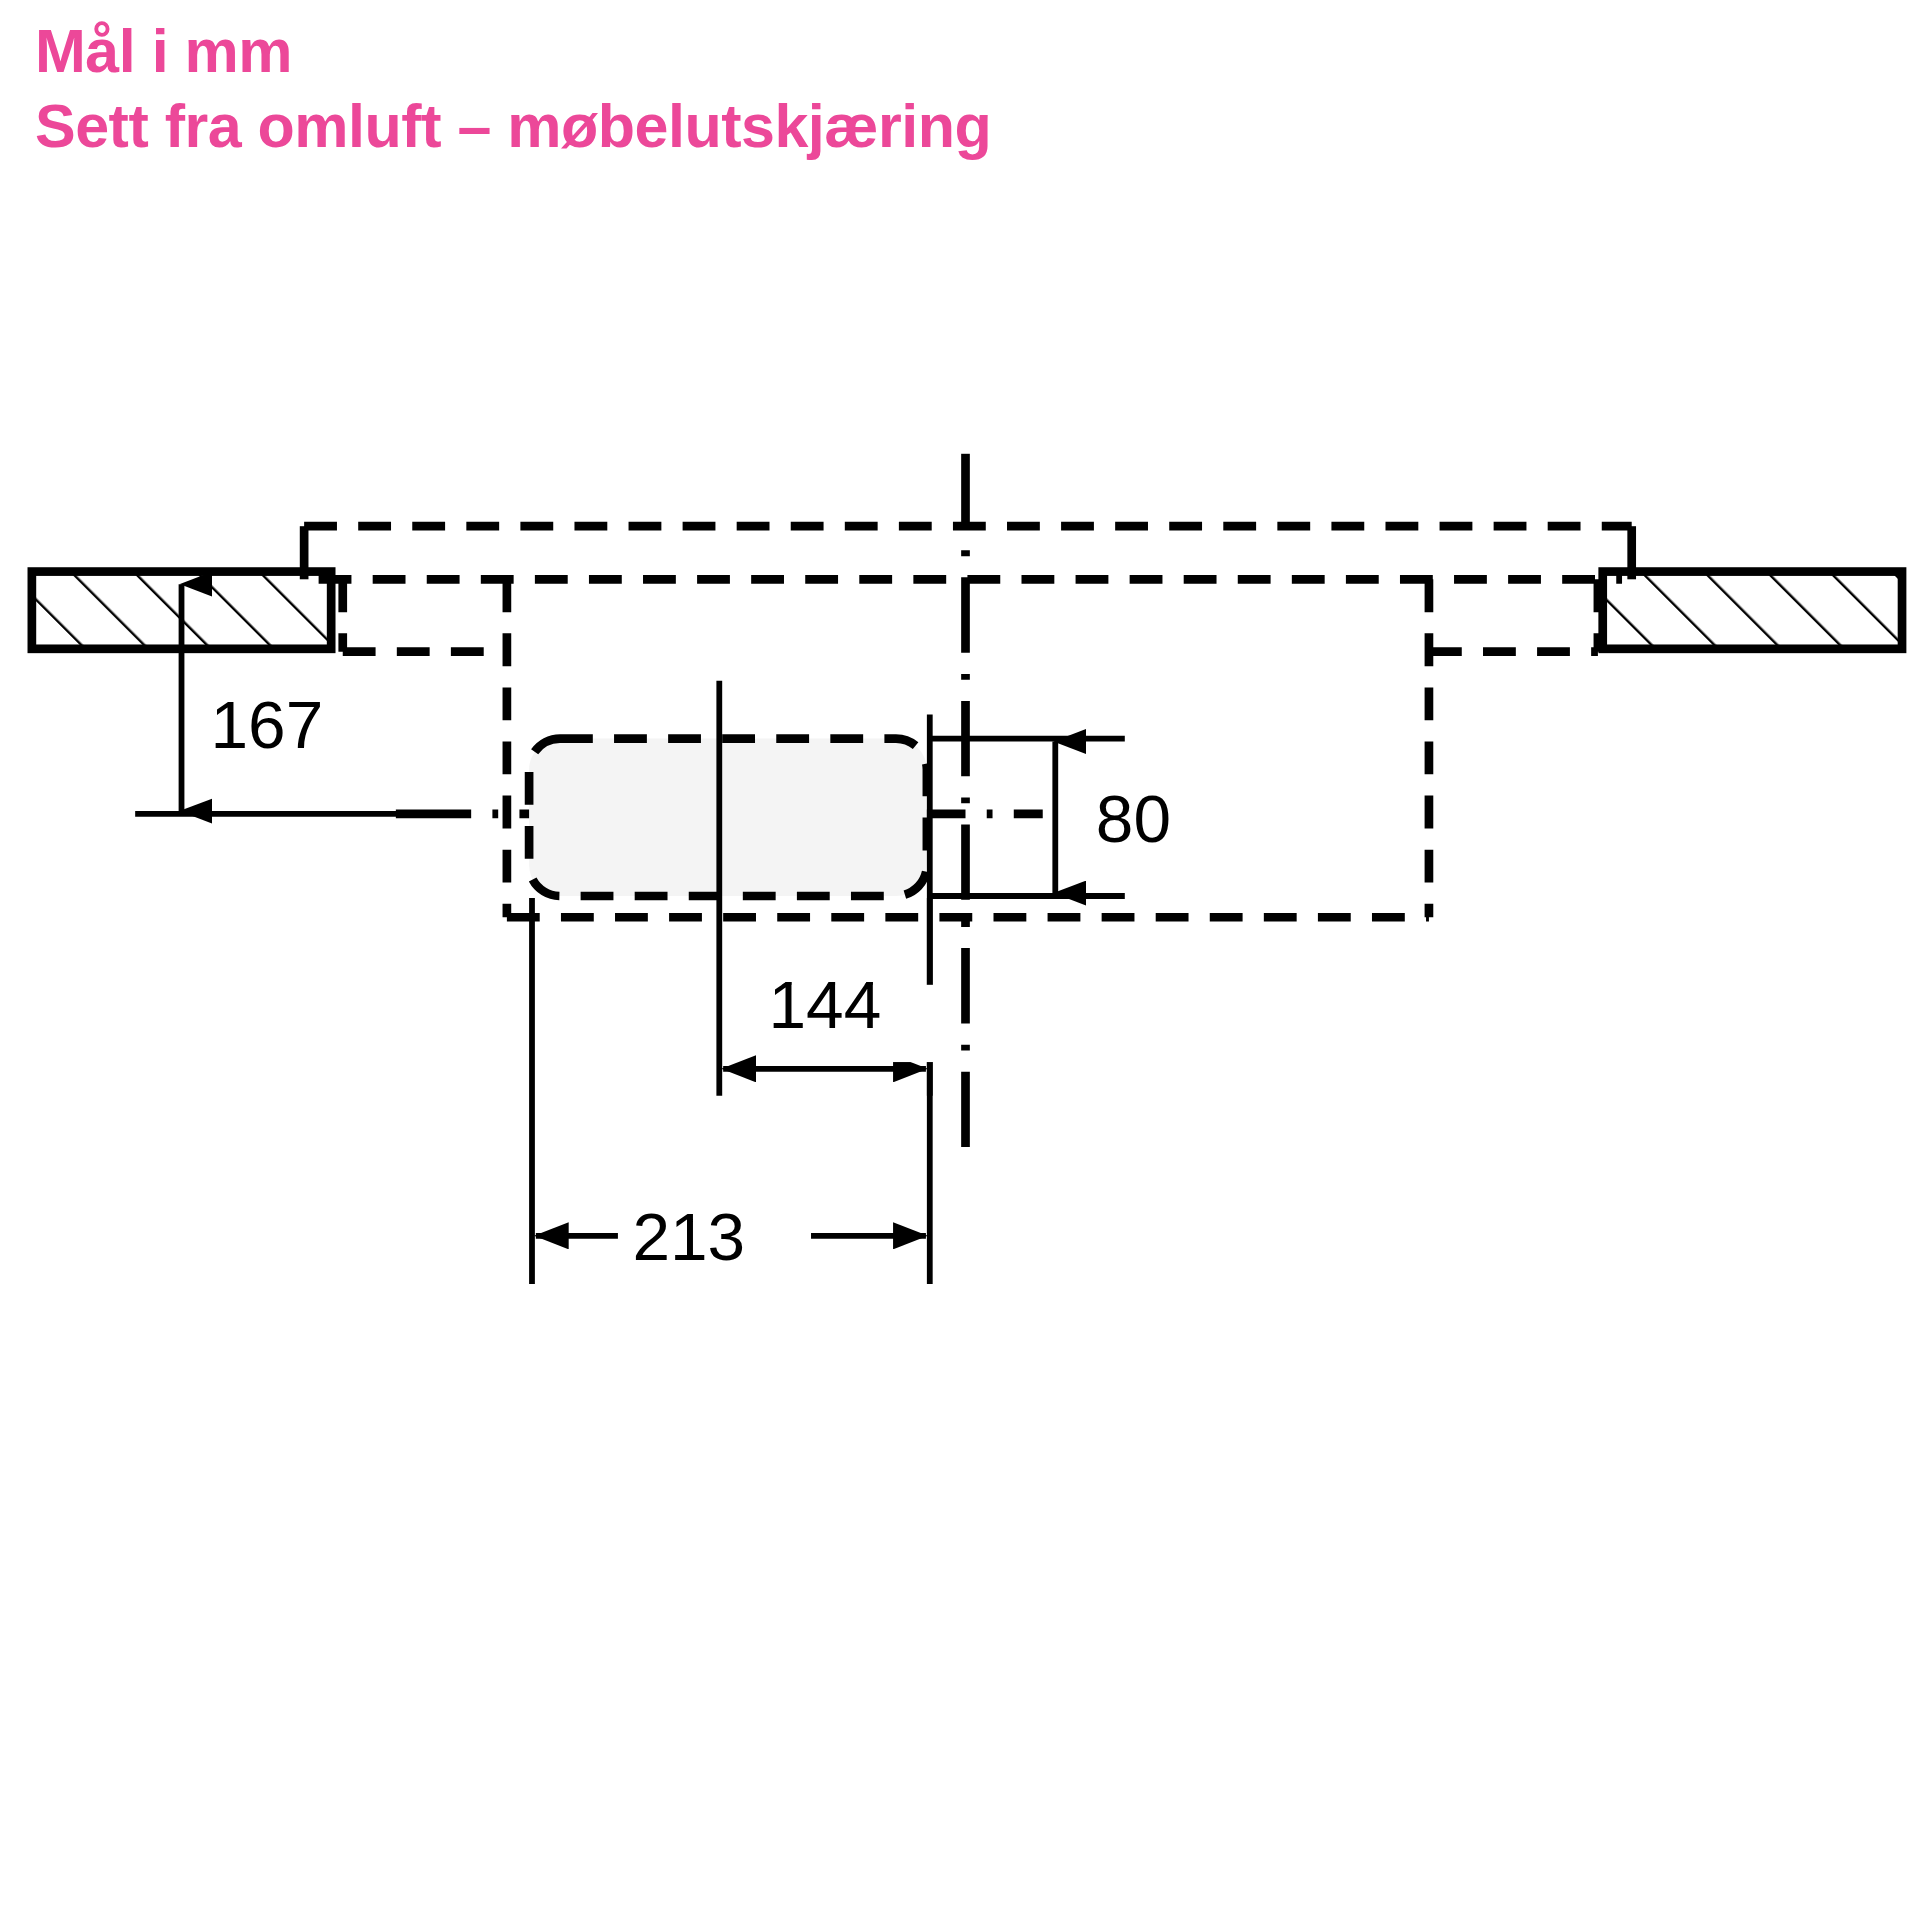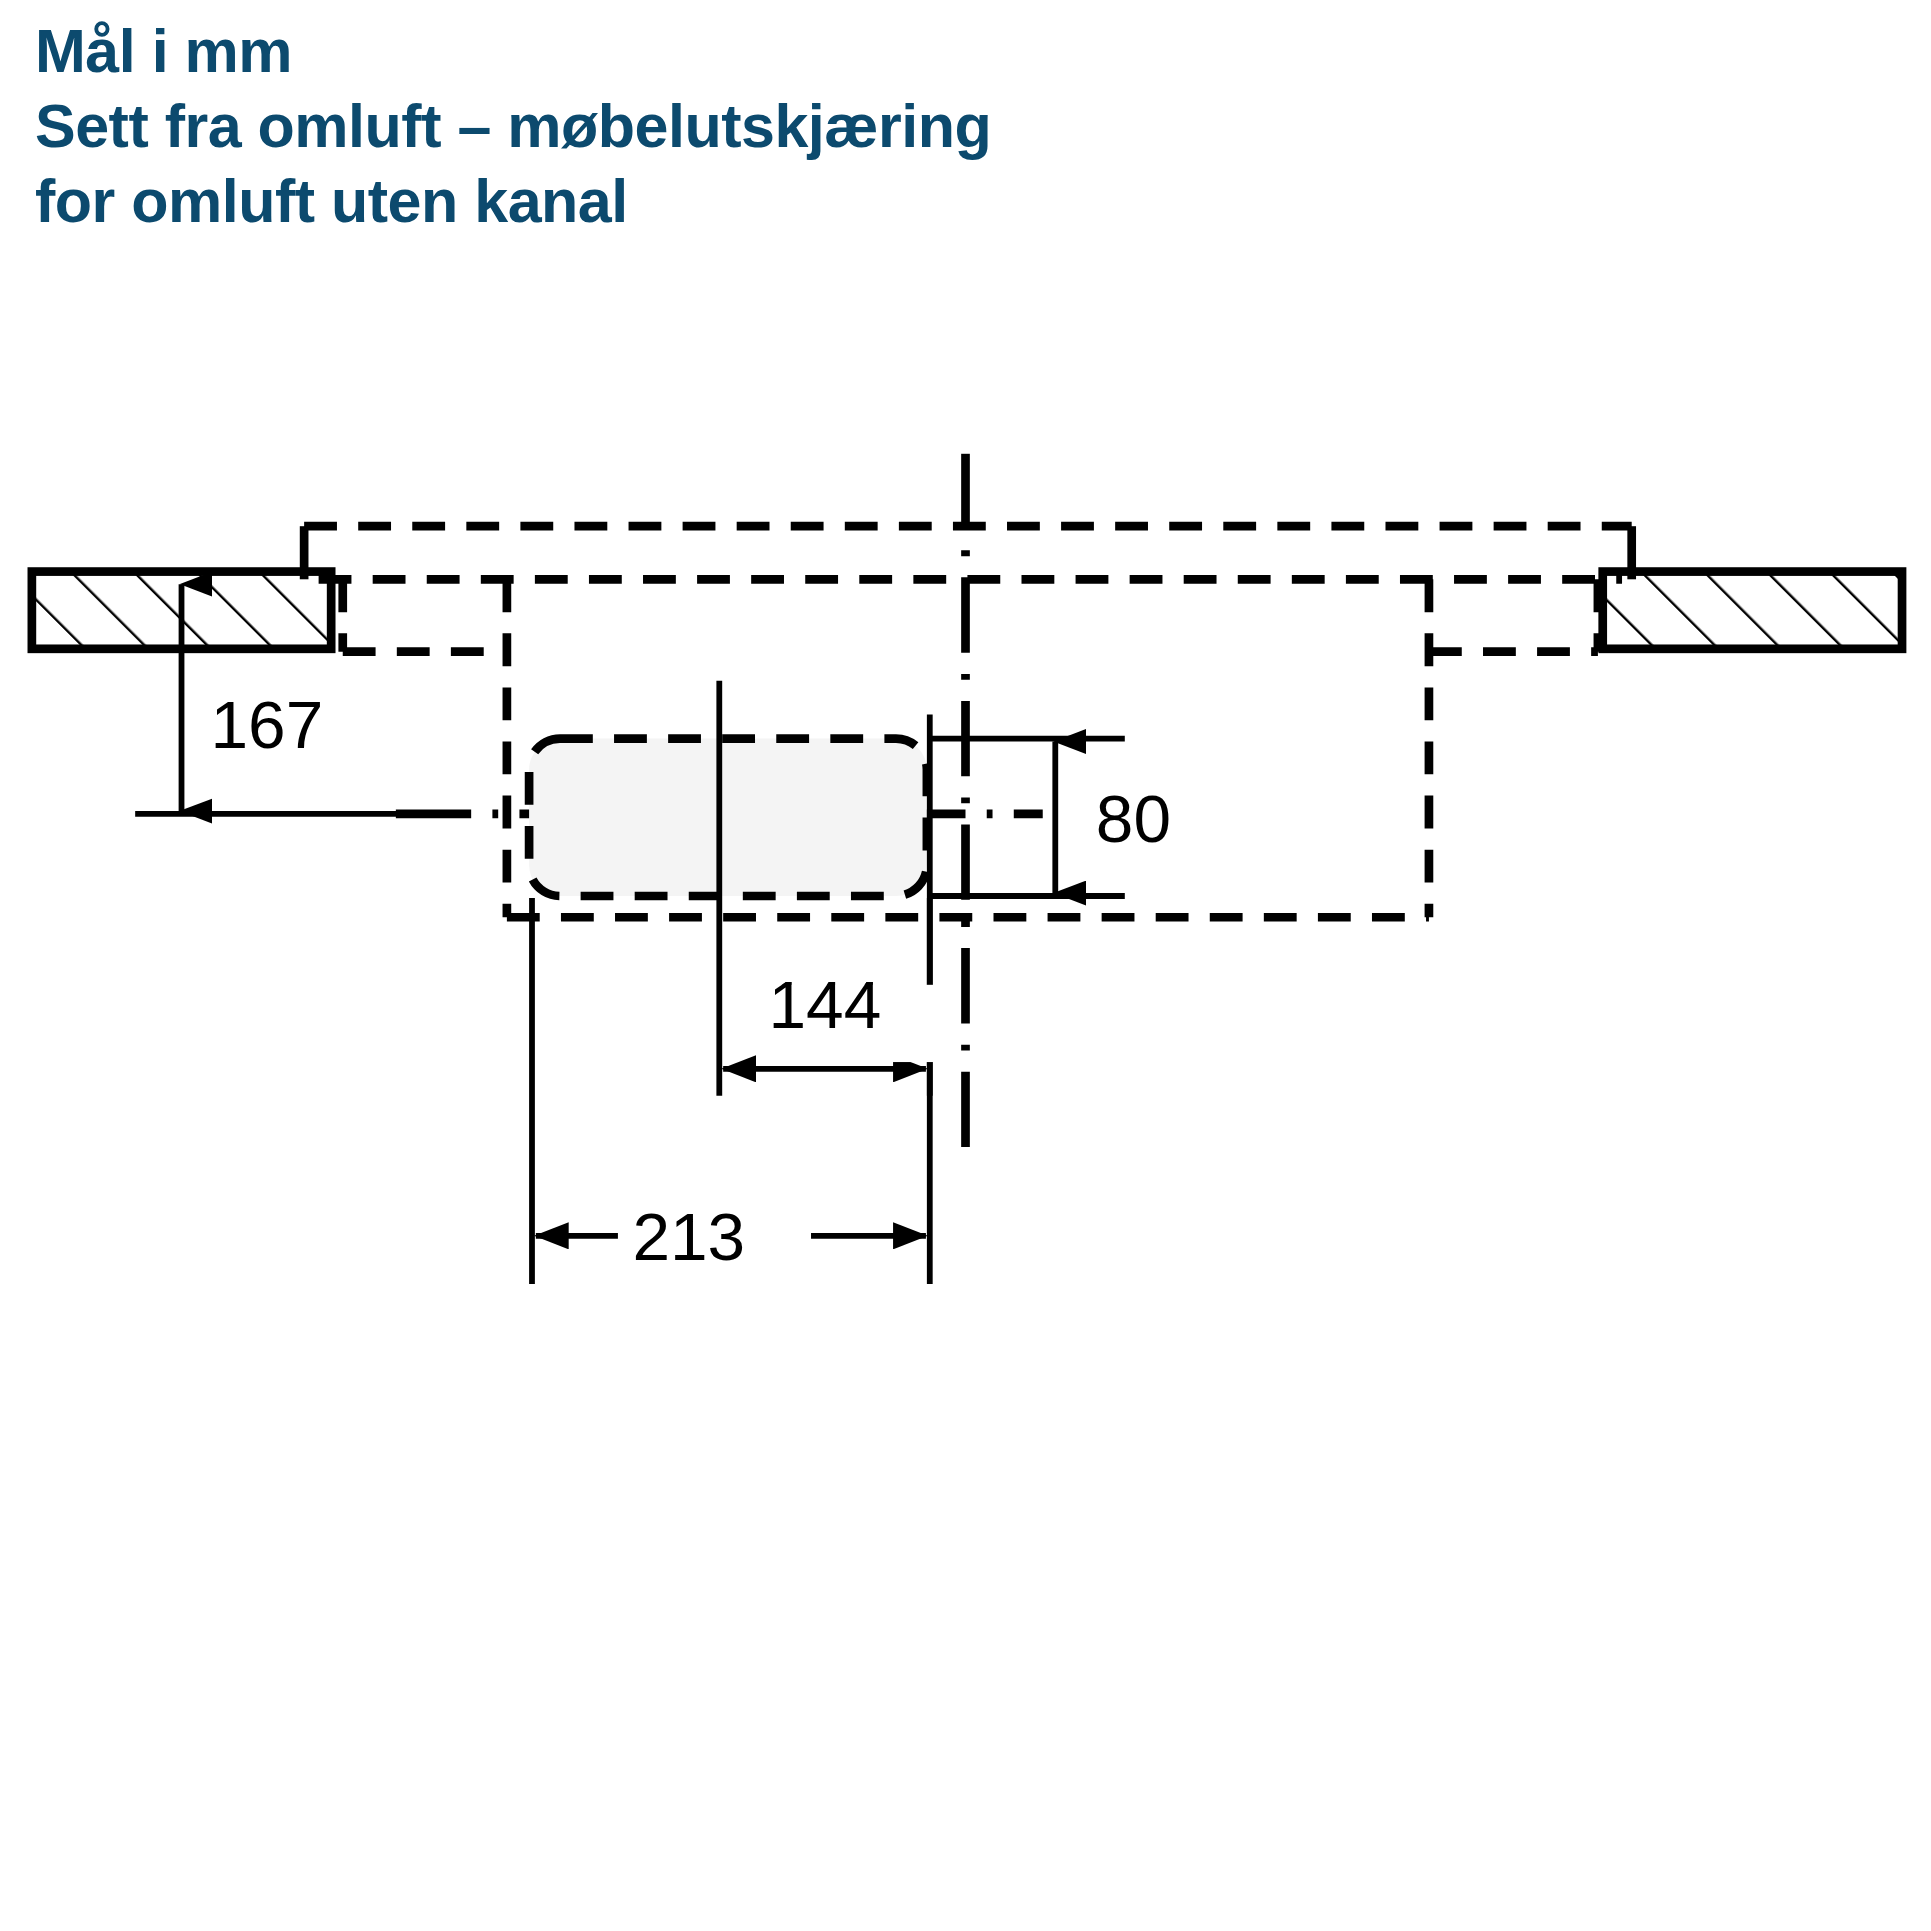--- a/index.html
+++ b/index.html
@@ -26,21 +26,21 @@
     top: 13.5px;
     width: 1448px;
   }
   .title-line {
     font-family: "Liberation Sans", sans-serif;
     font-size: 61px;
     font-weight: 700;
     line-height: 75px;
     letter-spacing: -0.5px;
     white-space: pre;
-    color: #0c4a6e;
+    color: #ec4899;
   }
   #drawing {
     position: absolute;
     left: 0;
     top: 0;
     width: 1931px;
     height: 1931px;
   }
   svg text.dim {
     font-family: "Liberation Sans", sans-serif;
@@ -50,21 +50,20 @@
   }
 </style>
 </head>
 <body>
 
 <div id="page">
 
   <div id="title-block">
     <div class="title-line">Mål i mm</div>
     <div class="title-line">Sett fra omluft – møbelutskjæring</div>
-    <div class="title-line">for omluft uten kanal</div>
   </div>
 
   <svg id="drawing" viewBox="0 0 2000 2000" width="1931" height="1931">
     <defs>
       <marker id="arrUp" markerWidth="26" markerHeight="34" refX="13" refY="2" orient="auto-start-reverse" markerUnits="userSpaceOnUse">
         <path d="M13,0 L26,34 L0,34 Z" fill="#000"></path>
       </marker>
       <marker id="arrDown" markerWidth="26" markerHeight="34" refX="13" refY="32" orient="auto" markerUnits="userSpaceOnUse">
         <path d="M13,34 L26,0 L0,0 Z" fill="#000"></path>
       </marker>

